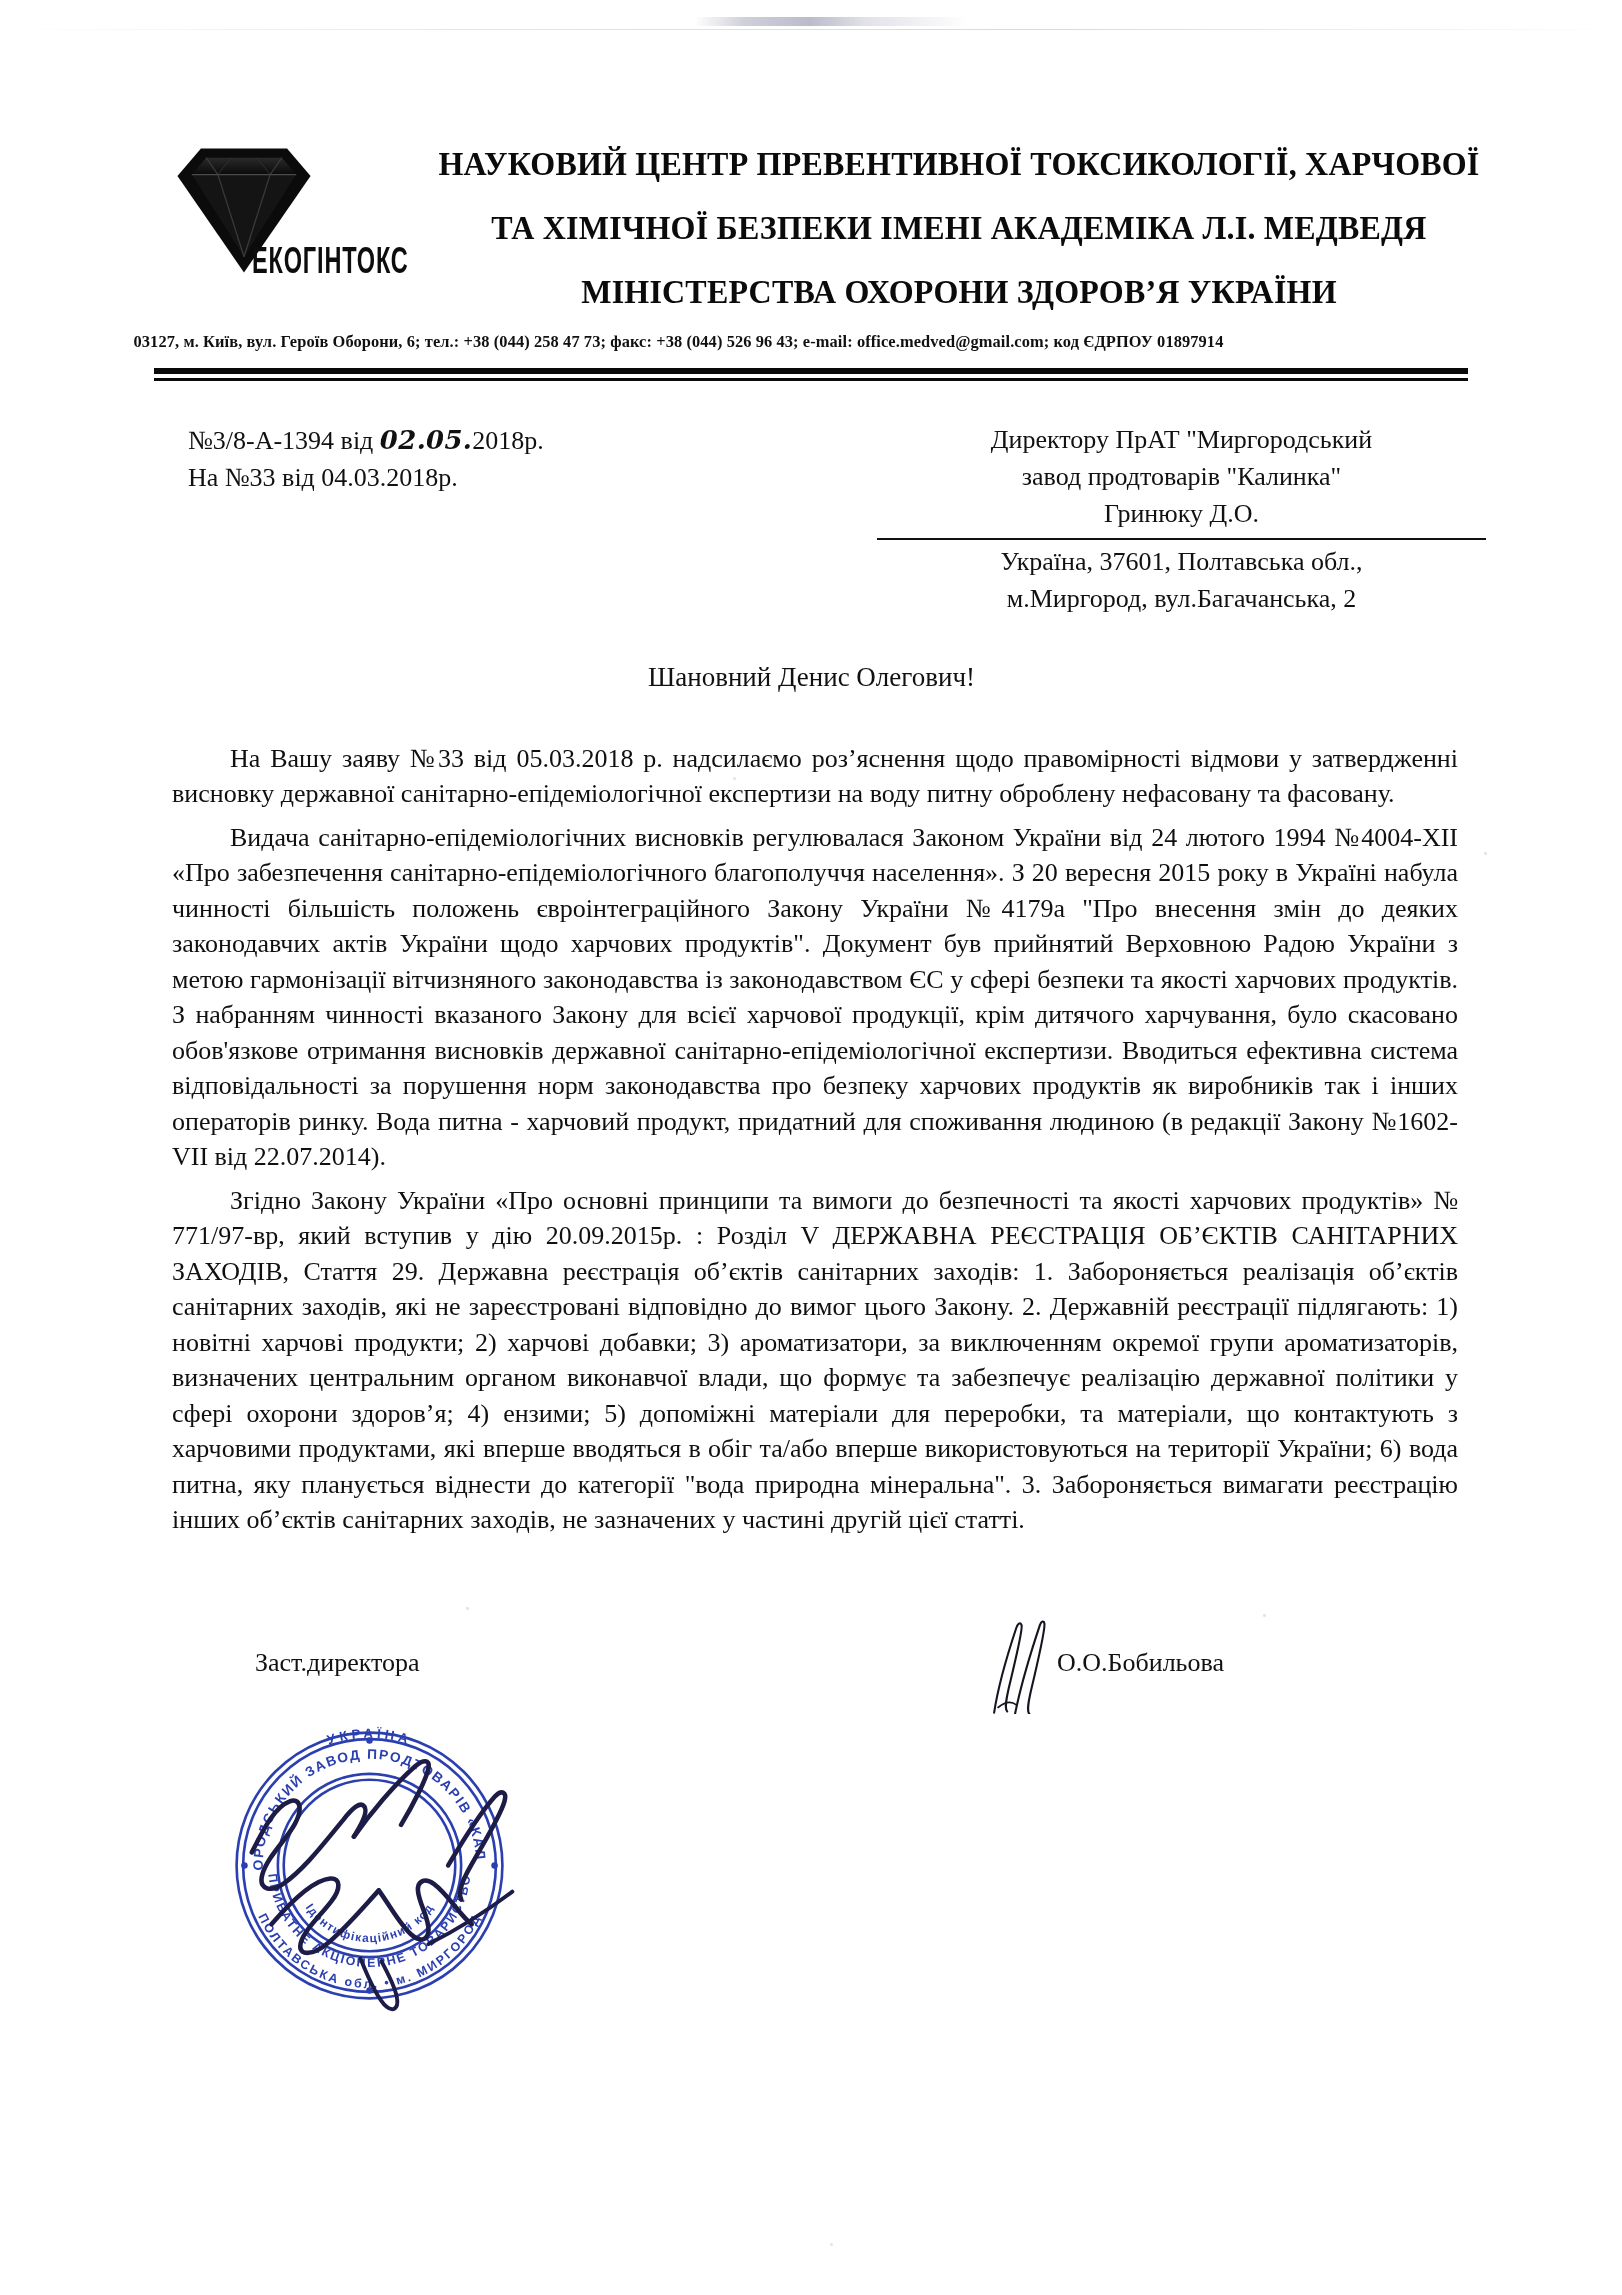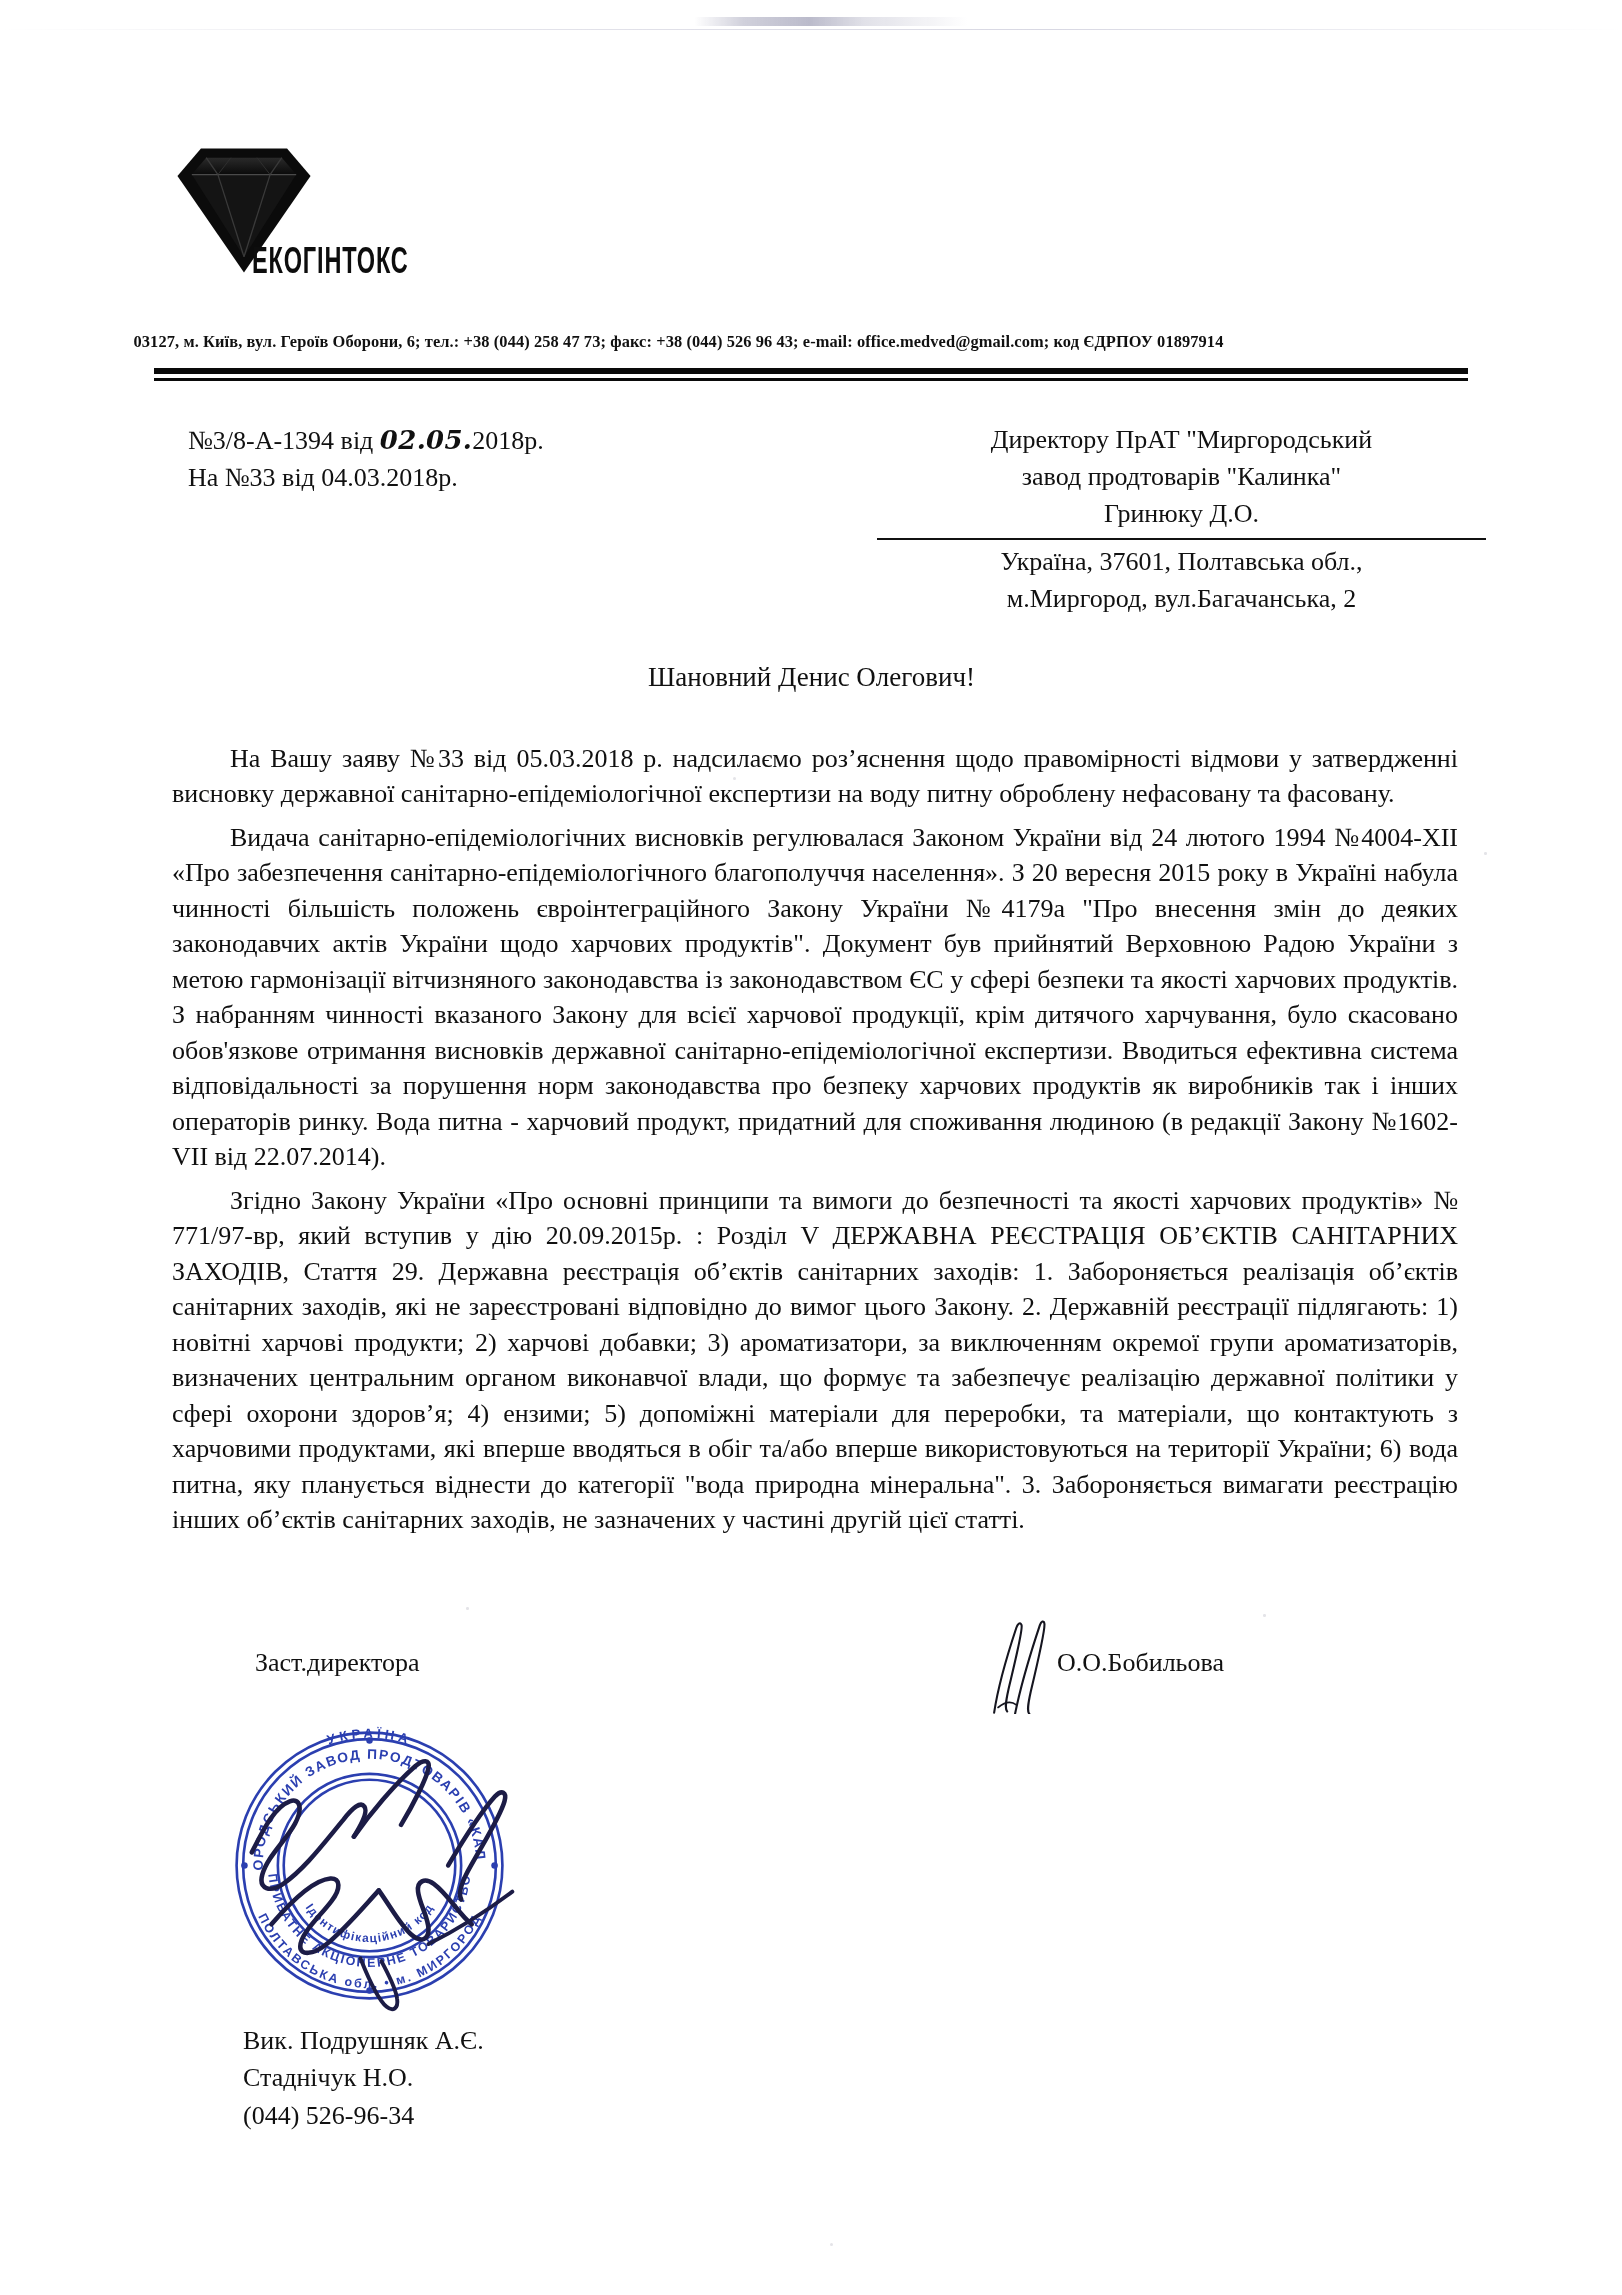--- a/index.html
+++ b/index.html
@@ -286,20 +286,25 @@
         <line x1="168" y1="24" x2="150" y2="50" stroke="#3a3a3a" stroke-width="2"></line>
         <line x1="70" y1="50" x2="110" y2="176" stroke="#3a3a3a" stroke-width="2"></line>
         <line x1="150" y1="50" x2="110" y2="176" stroke="#3a3a3a" stroke-width="2"></line>
         <line x1="30" y1="50" x2="190" y2="50" stroke="#4a4a4a" stroke-width="2"></line>
         <line x1="70" y1="50" x2="90" y2="24" stroke="#2f2f2f" stroke-width="1.5"></line>
         <line x1="150" y1="50" x2="130" y2="24" stroke="#2f2f2f" stroke-width="1.5"></line>
       </svg>
       <div class="logo-word">ЕКОГІНТОКС</div>
     </div>
 
+    <div class="org-title">
+      <div class="line l1">НАУКОВИЙ ЦЕНТР ПРЕВЕНТИВНОЇ ТОКСИКОЛОГІЇ, ХАРЧОВОЇ</div>
+      <div class="line l2">ТА ХІМІЧНОЇ БЕЗПЕКИ ІМЕНІ АКАДЕМІКА Л.І. МЕДВЕДЯ</div>
+      <div class="line l3">МІНІСТЕРСТВА ОХОРОНИ ЗДОРОВ’Я УКРАЇНИ</div>
+    </div>
   </div>
 
   <div class="contact-line">03127, м. Київ, вул. Героїв Оборони, 6; тел.: +38 (044) 258 47 73; факс: +38 (044) 526 96 43; e-mail: office.medved@gmail.com; код ЄДРПОУ 01897914</div>
   <div class="rule-thick"></div>
   <div class="rule-thin"></div>
 
   <div class="refs">
     <div>
       <span>№3/8-А-1394 від</span>
       <span class="handwritten-date">02.05.</span><span>2018р.</span>
@@ -390,25 +395,20 @@
                C 300 290, 286 268, 284 250 C 282 234, 294 228, 308 238
                C 330 254, 346 284, 366 300" stroke-width="7"></path>
       <path d="M330 210 C 356 166, 382 126, 402 104 C 412 94, 420 98, 416 112
                C 410 134, 384 176, 366 208 C 352 232, 344 252, 350 262" stroke-width="7"></path>
       <path d="M300 330 C 340 310, 386 282, 428 250" stroke-width="6"></path>
       <path d="M196 352 C 212 392, 224 416, 236 426 C 246 434, 254 428, 252 414
                C 250 396, 236 372, 228 356" stroke-width="6"></path>
     </g>
   </svg>
 
-  <div class="footer">
-    <div>Вик. Подрушняк А.Є.</div>
-    <div>Стаднічук Н.О.</div>
-    <div>(044) 526-96-34</div>
-  </div>
 
   <div class="speckle" style="left:733px;top:777px;width:3.3px;height:3.3px;"></div>
   <div class="speckle" style="left:208px;top:796px;width:2.6px;height:5.2px;"></div>
   <div class="speckle" style="left:1484px;top:852px;width:2.6px;height:2.6px;"></div>
   <div class="speckle" style="left:830px;top:2243px;width:3.3px;height:3.3px;"></div>
   <div class="speckle" style="left:466px;top:1607px;width:2.6px;height:2.6px;"></div>
   <div class="speckle" style="left:1263px;top:1614px;width:2.6px;height:2.6px;"></div>
 
 </div>
 

